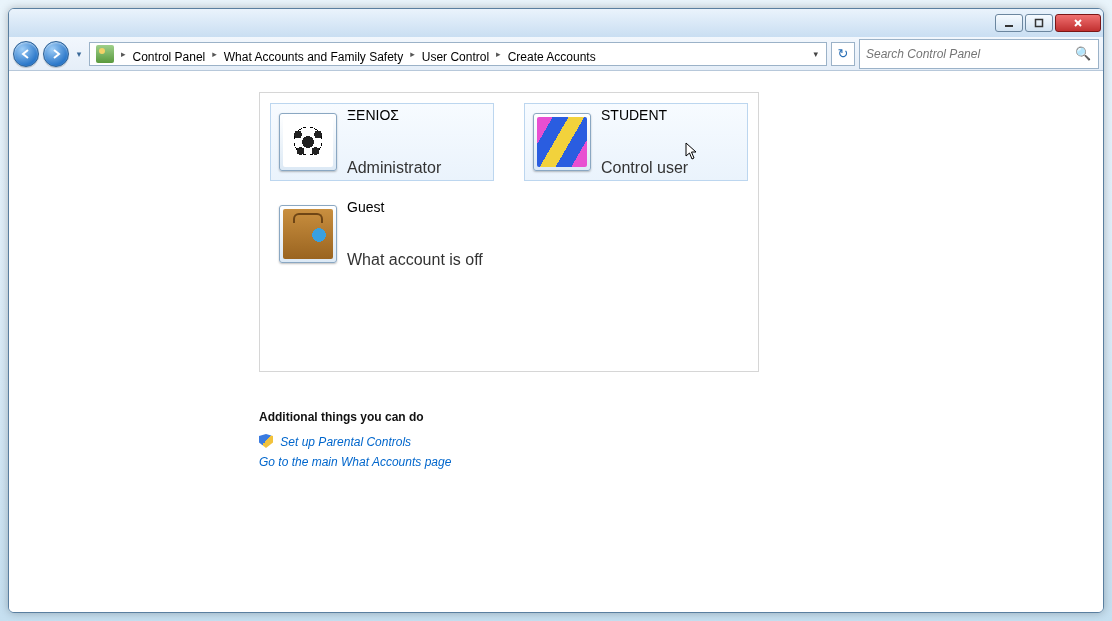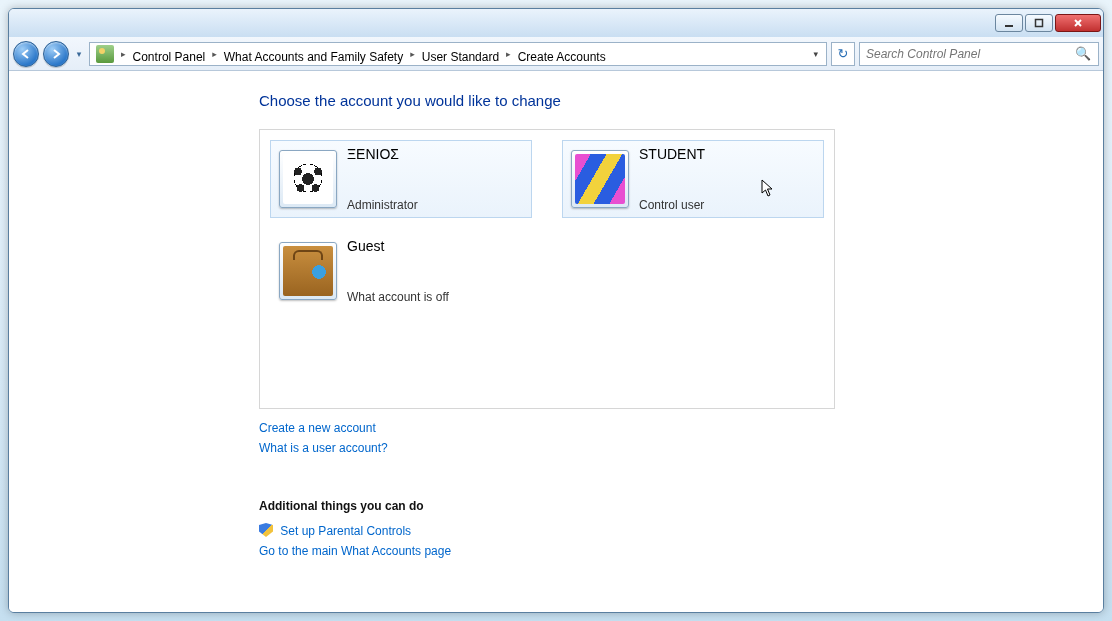--- a/index.html
+++ b/index.html
@@ -102,21 +102,21 @@
   .addr-drop { font-size: 9px; color: #444; padding: 0 4px; }
   .addr-refresh {
     width: 24px; height: 22px;
     border-left: 1px solid #c7d6e4;
     display: flex; align-items: center; justify-content: center;
     color: #2a6fb5;
     font-size: 13px;
   }
 
   .searchbox {
-    width: 240px; height: 24px;
+    width: 240px; height: 30px;
     border: 1px solid #9bb2c8;
     background: #fff;
     display: flex; align-items: center;
     padding: 0 6px;
     font-size: 12px;
   }
   .searchbox input {
     flex: 1; border: none; outline: none;
     font-style: italic; color: #888;
     font-size: 12px;
@@ -131,21 +131,21 @@
     padding: 20px 0 0 250px;
     overflow: auto;
   }
   .heading {
     color: #003399;
     font-size: 15px;
     margin-bottom: 20px;
   }
 
   .accounts-box {
-    width: 576px;
+    width: 500px;
     border: 1px solid #d6d6d6;
     padding: 10px;
     display: grid;
     grid-template-columns: 1fr 1fr;
     grid-auto-rows: 78px;
     gap: 14px 30px;
     min-height: 280px;
     align-content: start;
   }
   .account {
@@ -194,21 +194,21 @@
     content:'';
     position:absolute; left:10px; right:10px; top:4px; height:8px;
     border: 2px solid #6e4515; border-bottom:none; border-radius: 6px 6px 0 0;
   }
   .av-suitcase::after {
     content:'';
     position:absolute; right:6px; top:18px; width:16px; height:16px;
     background: radial-gradient(circle, #3aa0e0 0 60%, transparent 60%);
   }
   .acct-text .name { font-size: 14px; color: #000; }
-  .acct-text .role { font-size: 12px; color: #333; margin-top: 36px; }
+  .acct-text .role { font-size: 16px; color: #333; margin-top: 36px; }
 
   .cursor-ptr {
     position: absolute; right: 48px; top: 38px;
     font-size: 16px; color: #000;
     pointer-events: none;
   }
 
   .links { margin-top: 12px; font-size: 12px; }
   .links a { color: #0066cc; text-decoration: none; display: inline-block; margin-bottom: 6px; }
 
@@ -260,39 +260,38 @@
       </div>
       <div class="navdrop">▾</div>
 
       <div class="addressbar">
         <div class="addr-icon"></div>
         <span class="crumb-arrow">▸</span>
         <span class="crumb">Control Panel</span>
         <span class="crumb-arrow">▸</span>
         <span class="crumb">What Accounts and Family Safety</span>
         <span class="crumb-arrow">▸</span>
-        <span class="crumb">User Standard</span>
+        <span class="crumb">User Control</span>
         <span class="crumb-arrow">▸</span>
         <span class="crumb">Create Accounts</span>
         <div class="addr-tail">
           <span class="addr-drop">▾</span>
         </div>
       </div>
       <div class="addr-refresh" style="border:1px solid #9bb2c8; height:24px; background:#fff;">
         <span>↻</span>
       </div>
 
       <div class="searchbox">
         <input type="text" placeholder="Search Control Panel" style="">
         <span class="mag">🔍</span>
       </div>
     </div>
 
     <div class="content">
-      <div class="heading">Choose the account you would like to change</div>
 
       <div class="accounts-box">
 
         <div class="account">
           <div class="avatar-frame">
             <div class="avatar av-soccer"></div>
           </div>
           <div class="acct-text">
             <div class="name">ΞΕΝΙΟΣ</div>
             <div class="role">Administrator</div>
@@ -319,27 +318,23 @@
             <div class="avatar av-suitcase"></div>
           </div>
           <div class="acct-text">
             <div class="name">Guest</div>
             <div class="role">What account is off</div>
           </div>
         </div>
 
       </div>
 
-      <div class="links">
-        <a href="#">Create a new account</a><br>
-        <a href="#">What is a user account?</a>
-      </div>
 
       <div class="subhead">Additional things you can do</div>
-      <div class="links" style="margin-top:7px;">
+      <div class="links" style="margin-top:7px;font-style:italic;">
         <div>
           <span class="shield"></span>
           <a href="#">Set up Parental Controls</a>
         </div>
         <a href="#">Go to the main What Accounts page</a>
       </div>
 
     </div>
   </div>
 </div>

